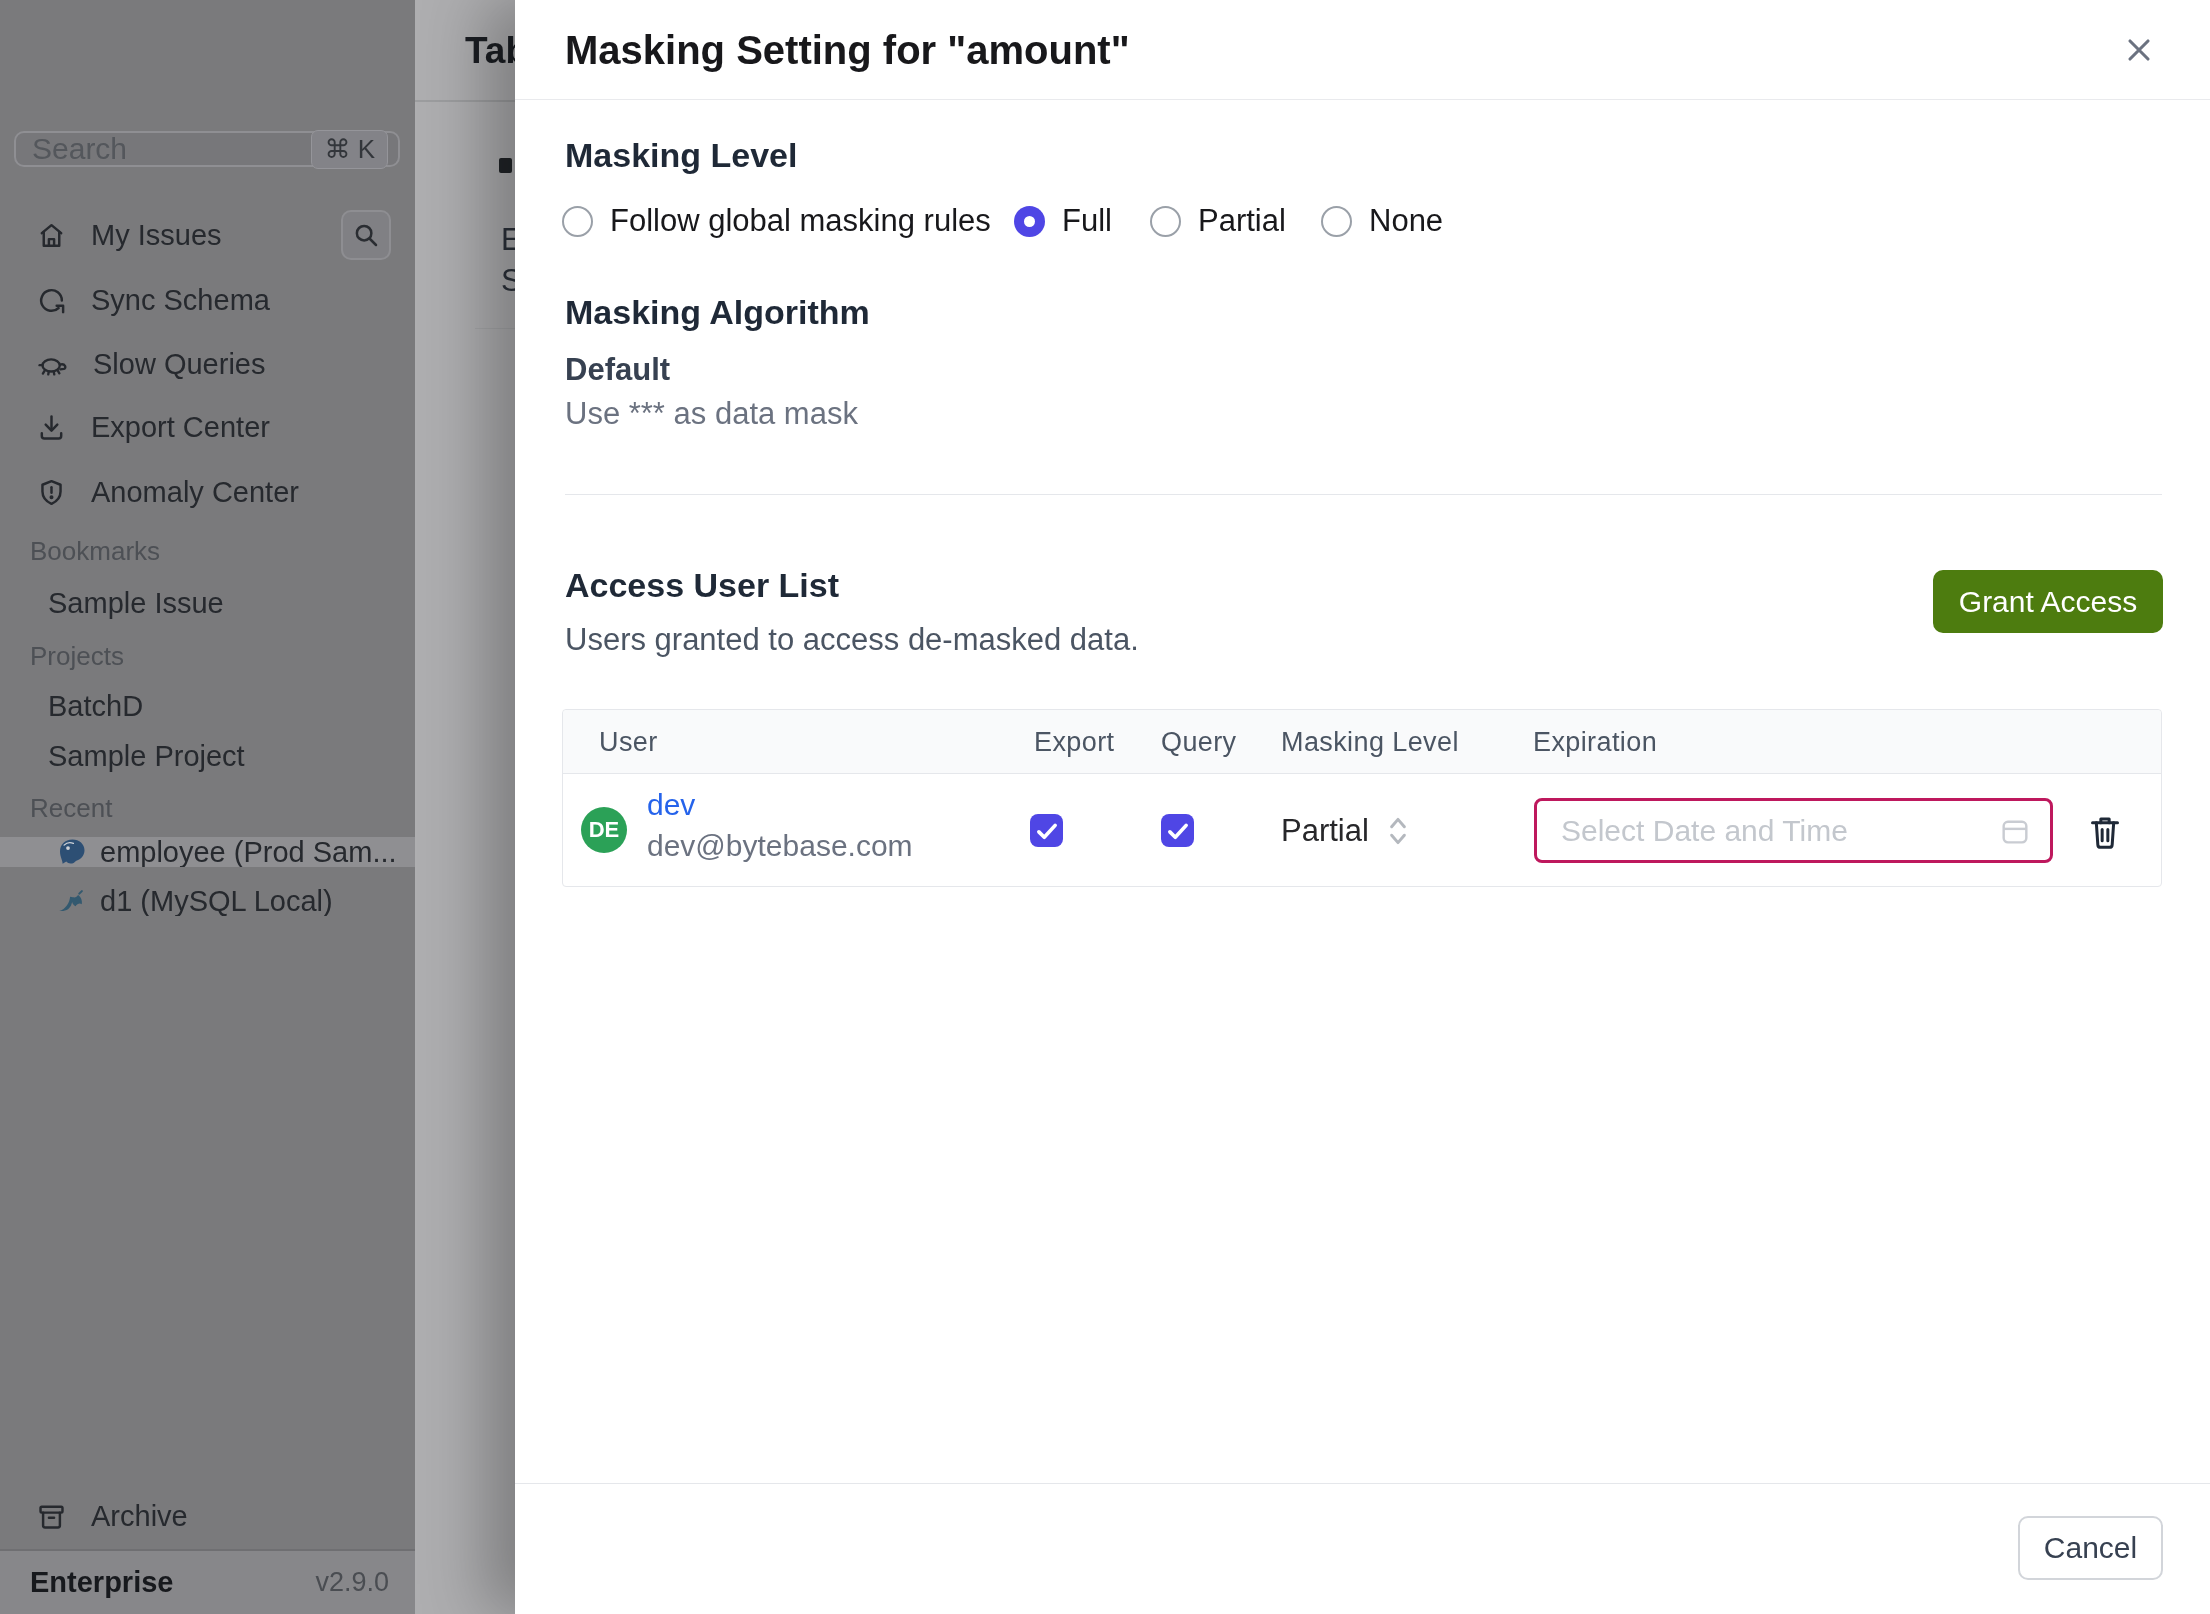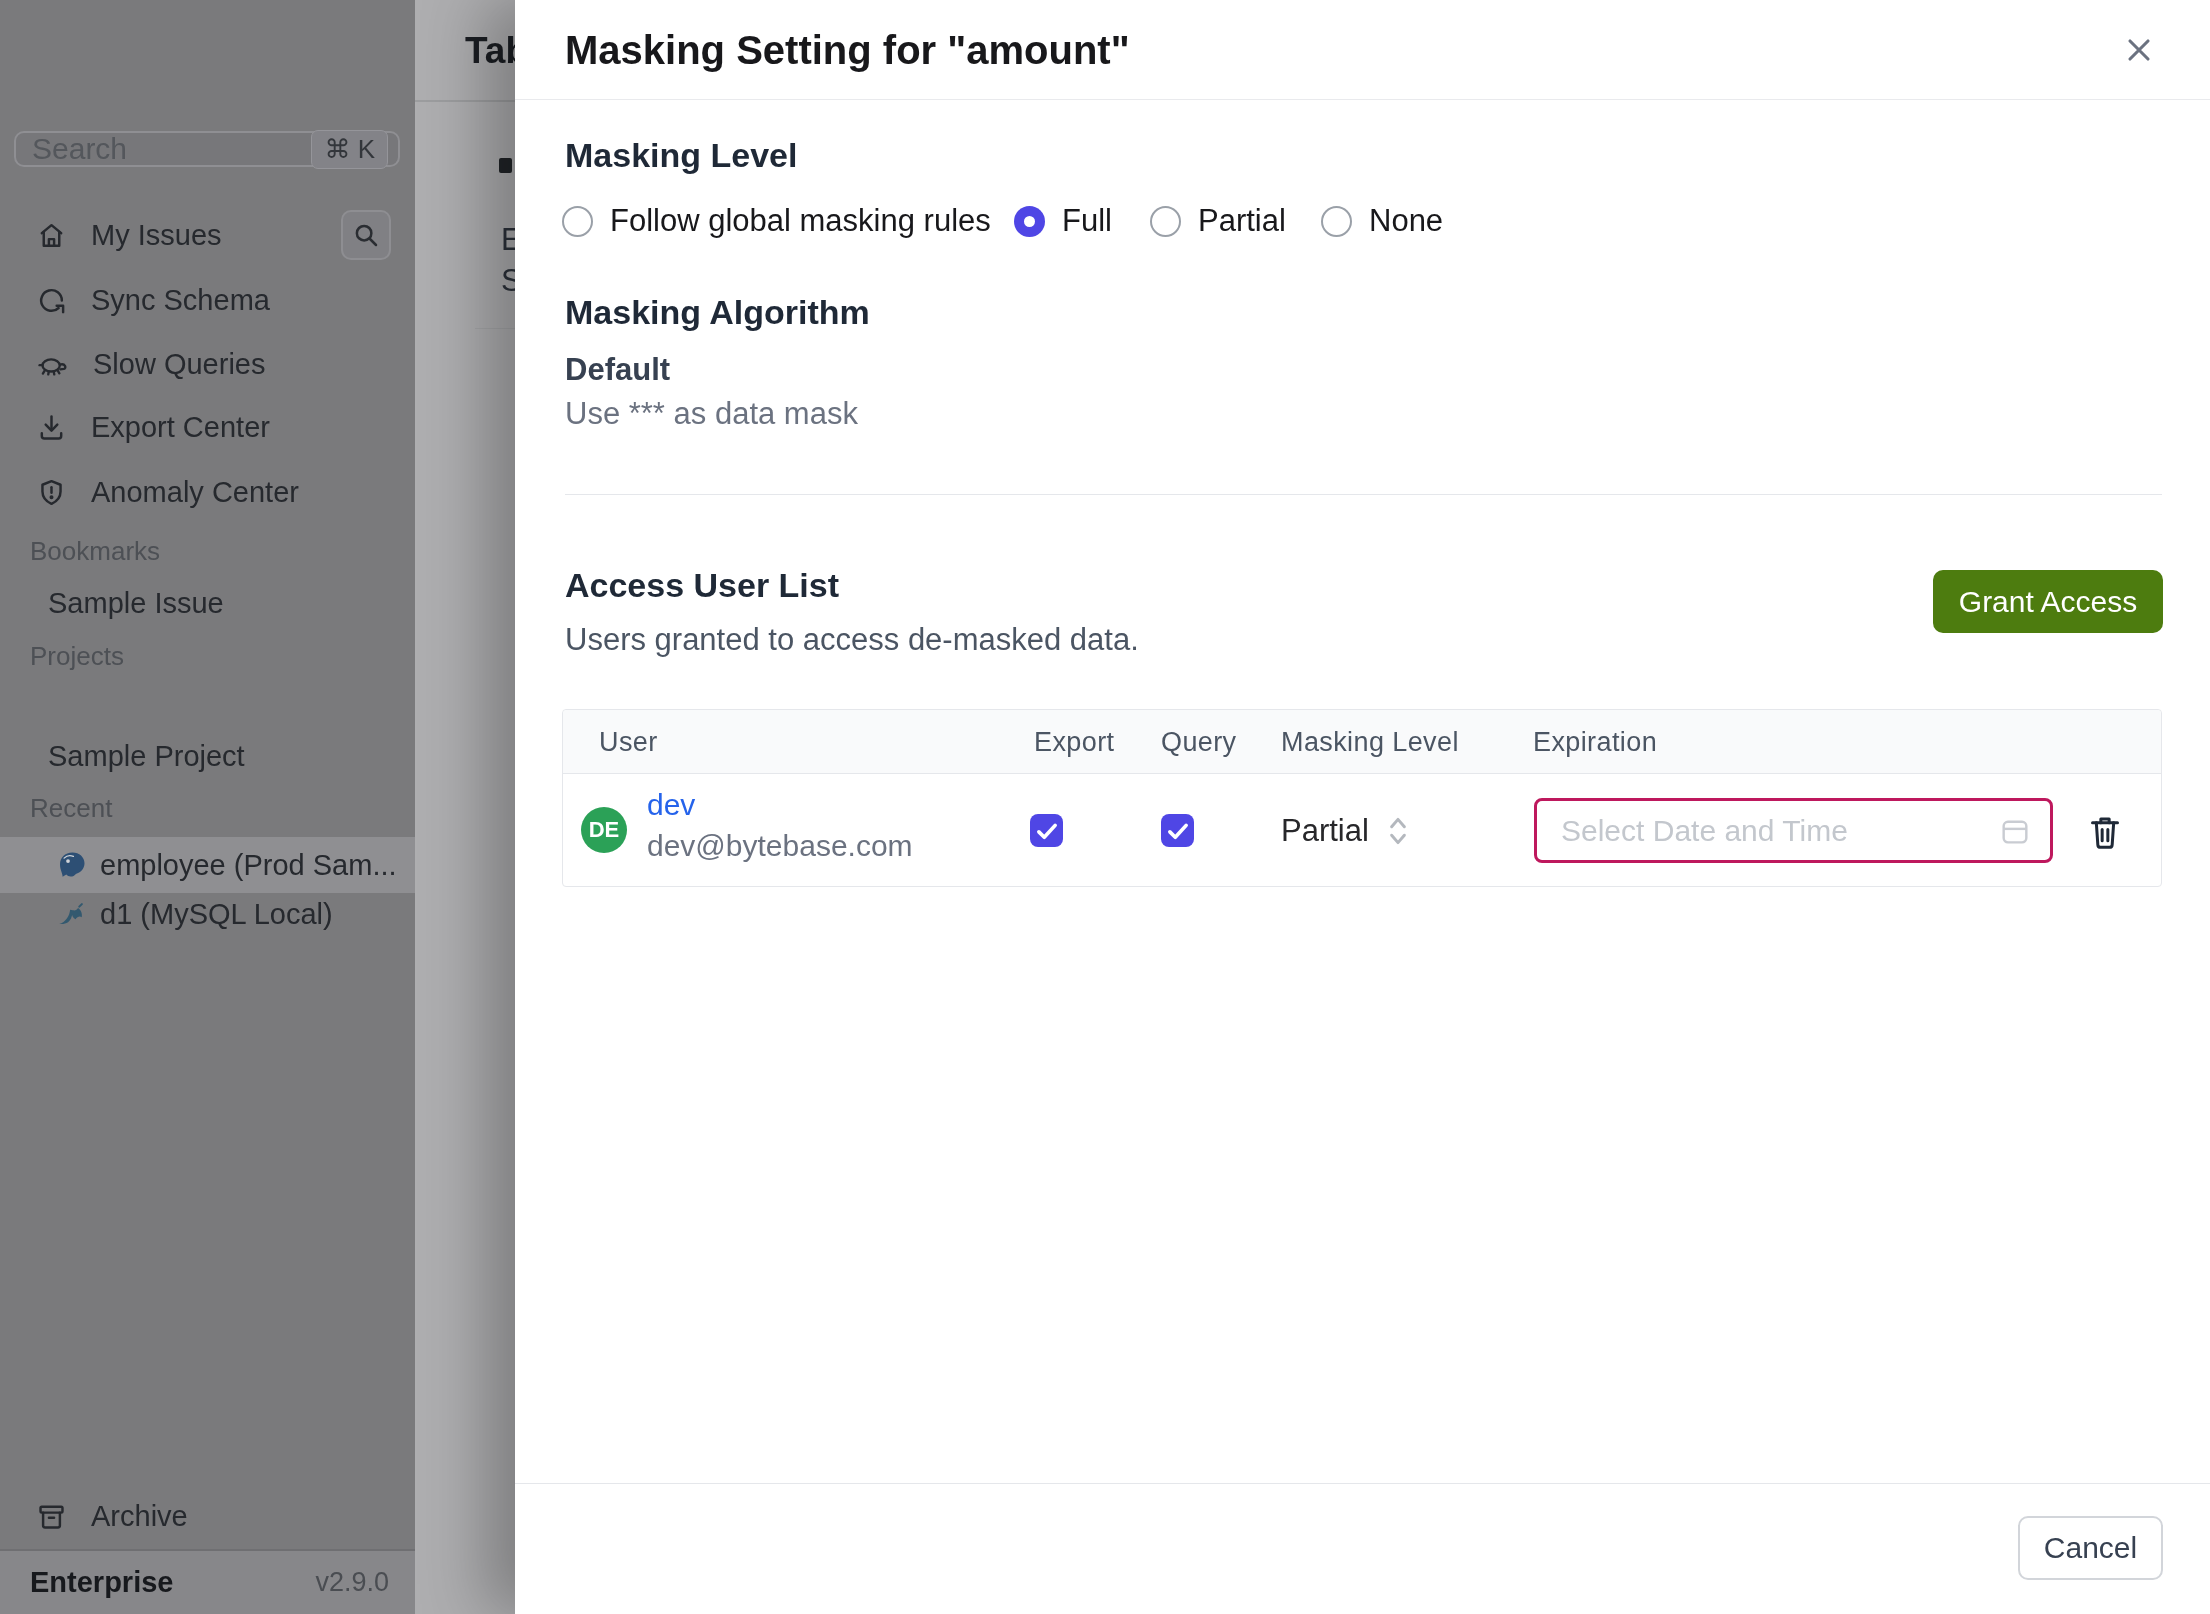--- a/index.html
+++ b/index.html
@@ -17,21 +17,21 @@
   .kbd { margin-left:auto; background:#838388; border:1px solid #95959a; border-radius:7px;
     padding:3px 12px; font-size:26px; color:#33363b; }
   .nav-item { position:absolute; left:0; width:415px; height:56px; display:flex; align-items:center;
     padding-left:36px; gap:24px; color:#26292e; font-size:29px; cursor:pointer; }
   .nav-item svg { flex:0 0 auto; }
   .icon-btn { position:absolute; left:341px; top:210px; width:50px; height:50px; border:2px solid #8e8e92;
     border-radius:10px; background:#808084; display:flex; align-items:center; justify-content:center; }
   .section-label { position:absolute; left:30px; font-size:26px; color:#4d5055; height:30px; line-height:30px; }
   .section-item { position:absolute; left:0; width:415px; height:44px; line-height:44px; padding-left:48px;
     font-size:29px; color:#26292e; cursor:pointer; white-space:nowrap; overflow:hidden; }
-  .recent-item { position:absolute; left:0; width:415px; height:56px; display:flex; align-items:center;
+  .recent-item { position:absolute; left:0; width:415px; height:30px; display:flex; align-items:center;
     padding-left:56px; gap:14px; font-size:29px; color:#26292e; white-space:nowrap; overflow:hidden; cursor:pointer; }
   .recent-item.selected { background:#8f8f92; }
   .sb-footer { position:absolute; left:0; top:1549px; width:415px; height:65px; background:#87878a;
     border-top:2px solid #6f6f72; display:flex; align-items:center; padding:0 26px 0 30px; }
   .plan-name { font-size:29px; font-weight:700; color:#17191d; }
   .app-version { margin-left:auto; font-size:27px; color:#4a4d52; }
 
   
   .page-strip { position:absolute; left:415px; top:0; width:100px; height:1614px; background:#aeaeb0; overflow:hidden; }
   .bp-title { position:absolute; left:50px; top:30px; font-size:37px; font-weight:700; color:#1b1e23; white-space:nowrap; }
@@ -158,20 +158,21 @@
         <path d="M12 8v4.2"></path>
           <circle cx="12" cy="15.6" r="0.6" fill="#26292e"></circle>
       </svg>
       <span>Anomaly Center</span>
     </div>
 
     <div class="section-label" style="top:536px;">Bookmarks</div>
     <div class="section-item" style="top:581px;">Sample Issue</div>
 
     <div class="section-label" style="top:641px;">Projects</div>
+    <div class="section-item" style="top:684px;">BatchD</div>
     <div class="section-item" style="top:734px;">Sample Project</div>
 
     <div class="section-label" style="top:793px;">Recent</div>
 
     <div class="recent-item selected" style="top:837px;">
       <svg width="30" height="30" viewBox="0 0 24 24">
         <path fill="#2d4f74" d="M13.2 2C7 2 3.2 6.3 3.2 11.6c0 4.3 2.1 7 2.1 9.8l2.9-1.8c.9 1 2.1 1.6 3.5 1.6 1.7 0 3.2-.8 4.2-2.1 3.7-.9 6.9-4.1 6.9-8.5C22.8 5.7 18.6 2 13.2 2z"></path>
         <circle cx="9.6" cy="8.8" r="1.5" fill="#cfd3d8"></circle>
         <path d="M6.5 6.5c2-2 5-2.4 7.4-1.4" stroke="#cfd3d8" stroke-width="1.1" fill="none" stroke-linecap="round"></path>
       </svg>

